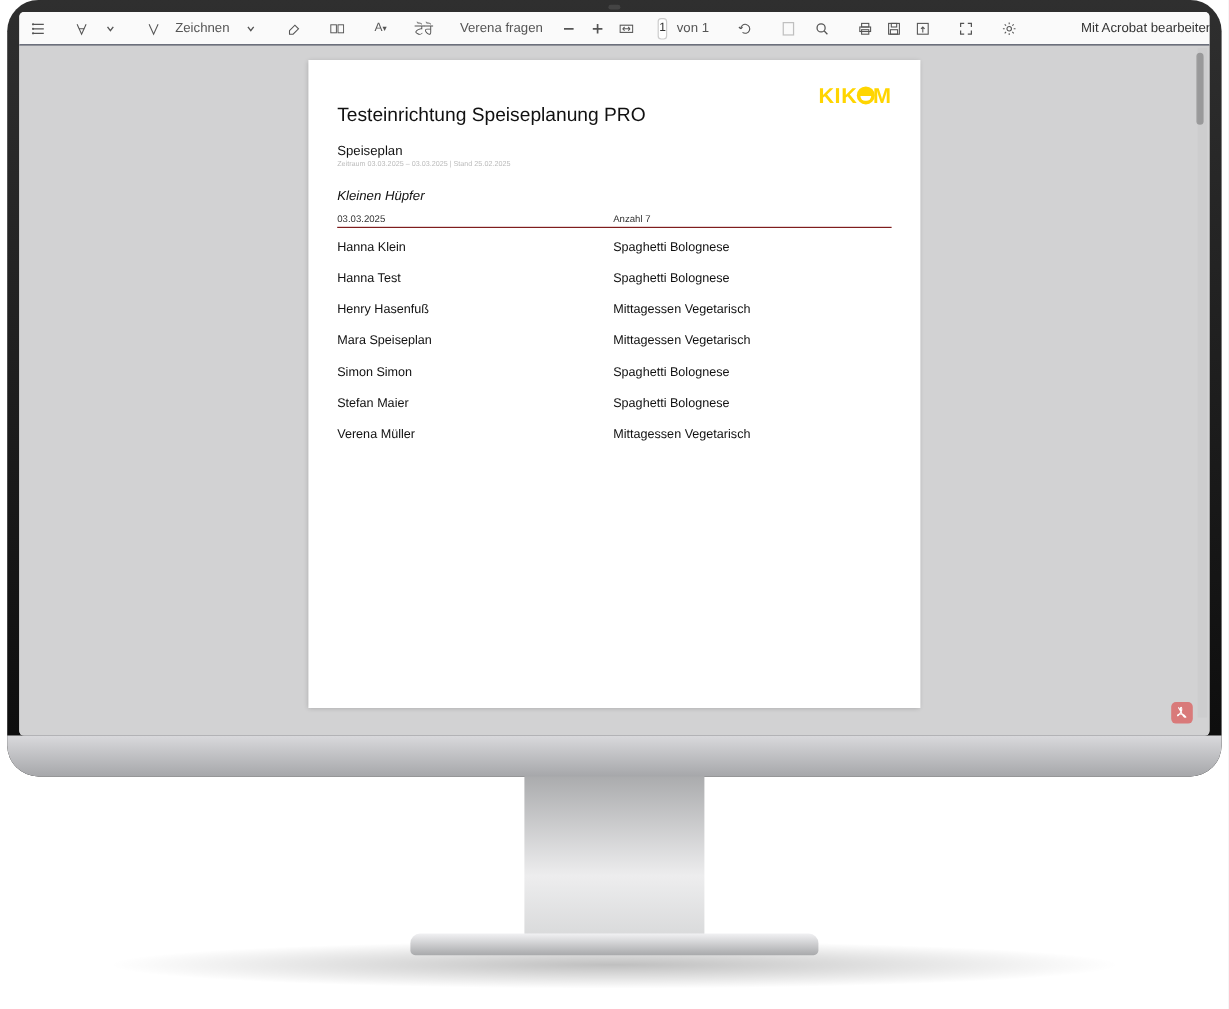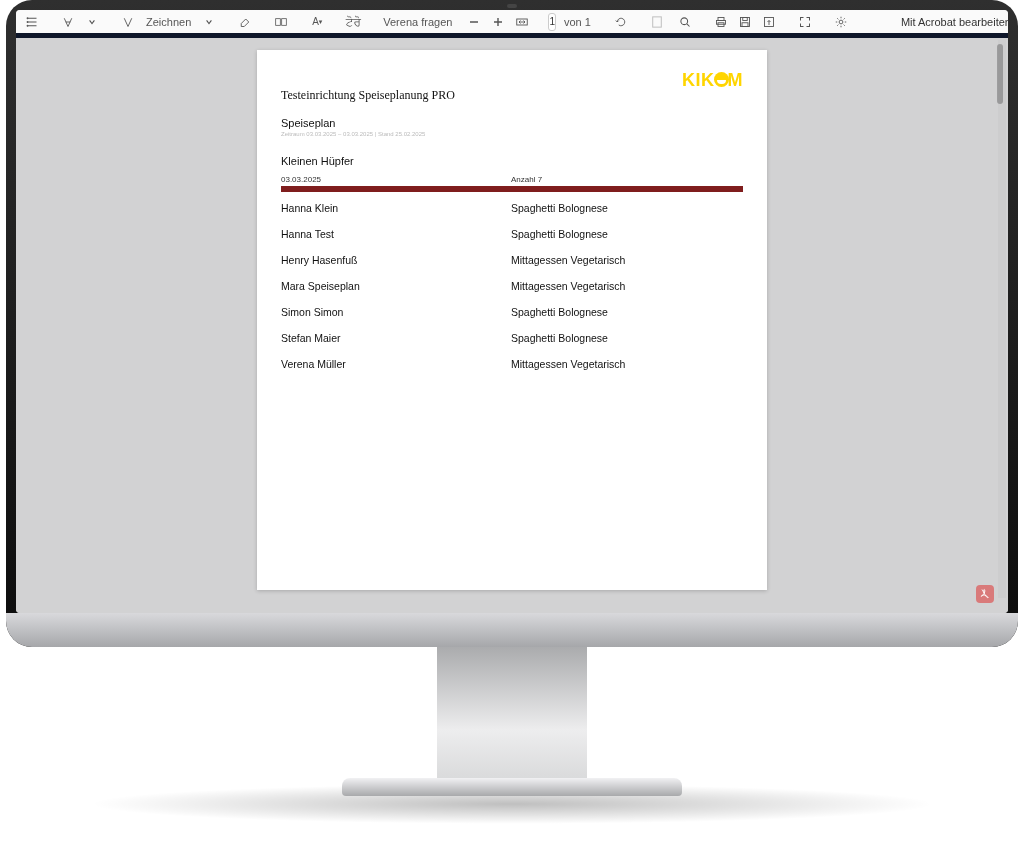--- a/index.html
+++ b/index.html
@@ -82,21 +82,21 @@
     width: 1012px;
     height: 34px;
     background: linear-gradient(180deg,#d9d9dc,#a6a7aa);
     border-radius: 0 0 26px 26px;
     z-index: 3;
   }
   
   .toolbar {
     height: 28px;
     background: #fafafa;
-    border-bottom: 5px solid #0f172a;
+    border-bottom: 1px solid #0f172a;
     display: flex;
     align-items: center;
     font-size: 11px;
     color: #333;
     padding: 0 6px;
     gap: 4px;
     white-space: nowrap;
   }
   .tb-btn {
     display: inline-flex;
@@ -159,21 +159,21 @@
     margin-top: 12px;
     width: 510px;
     height: 540px;
     background: #fff;
     box-shadow: 0 1px 4px rgba(0,0,0,0.2);
     padding: 38px 24px;
     position: relative;
     font-size: 11px;
     color: #111;
   }
-  .doc-title { font-size: 12px; margin-bottom: 14px; font-family: Liberation Serif, serif; }
+  .doc-title { font-size: 16px; margin-bottom: 14px; }
   .logo {
     position: absolute;
     right: 24px;
     top: 20px;
     font-size: 18px;
     font-weight: 800;
     letter-spacing: 0.5px;
     color: #ffd500;
     font-family: Arial, sans-serif;
   }
@@ -192,26 +192,26 @@
     position: absolute;
     left: 3px;
     top: 8px;
     width: 9px;
     height: 4px;
     border-radius: 0 0 9px 9px;
     background: #fff;
   }
   .doc-subtitle { font-size: 11px; margin-bottom: 2px; }
   .doc-dates { font-size: 6px; color: #bbb; margin-bottom: 18px; }
-  .group-title { font-size: 11px; margin-bottom: 8px; }
+  .group-title { font-size: 11px; margin-bottom: 8px; font-style: italic; }
   .table-header {
     display: flex;
     font-size: 8px;
     color: #333;
-    border-bottom: 6px solid #7f1d1d;
+    border-bottom: 1px solid #7f1d1d;
     padding-bottom: 2px;
     margin-bottom: 10px;
   }
   .col-left { width: 230px; }
   .col-right { flex: 1; }
   .row {
     display: flex;
     font-size: 10.5px;
     color: #111;
     margin-bottom: 14px;

